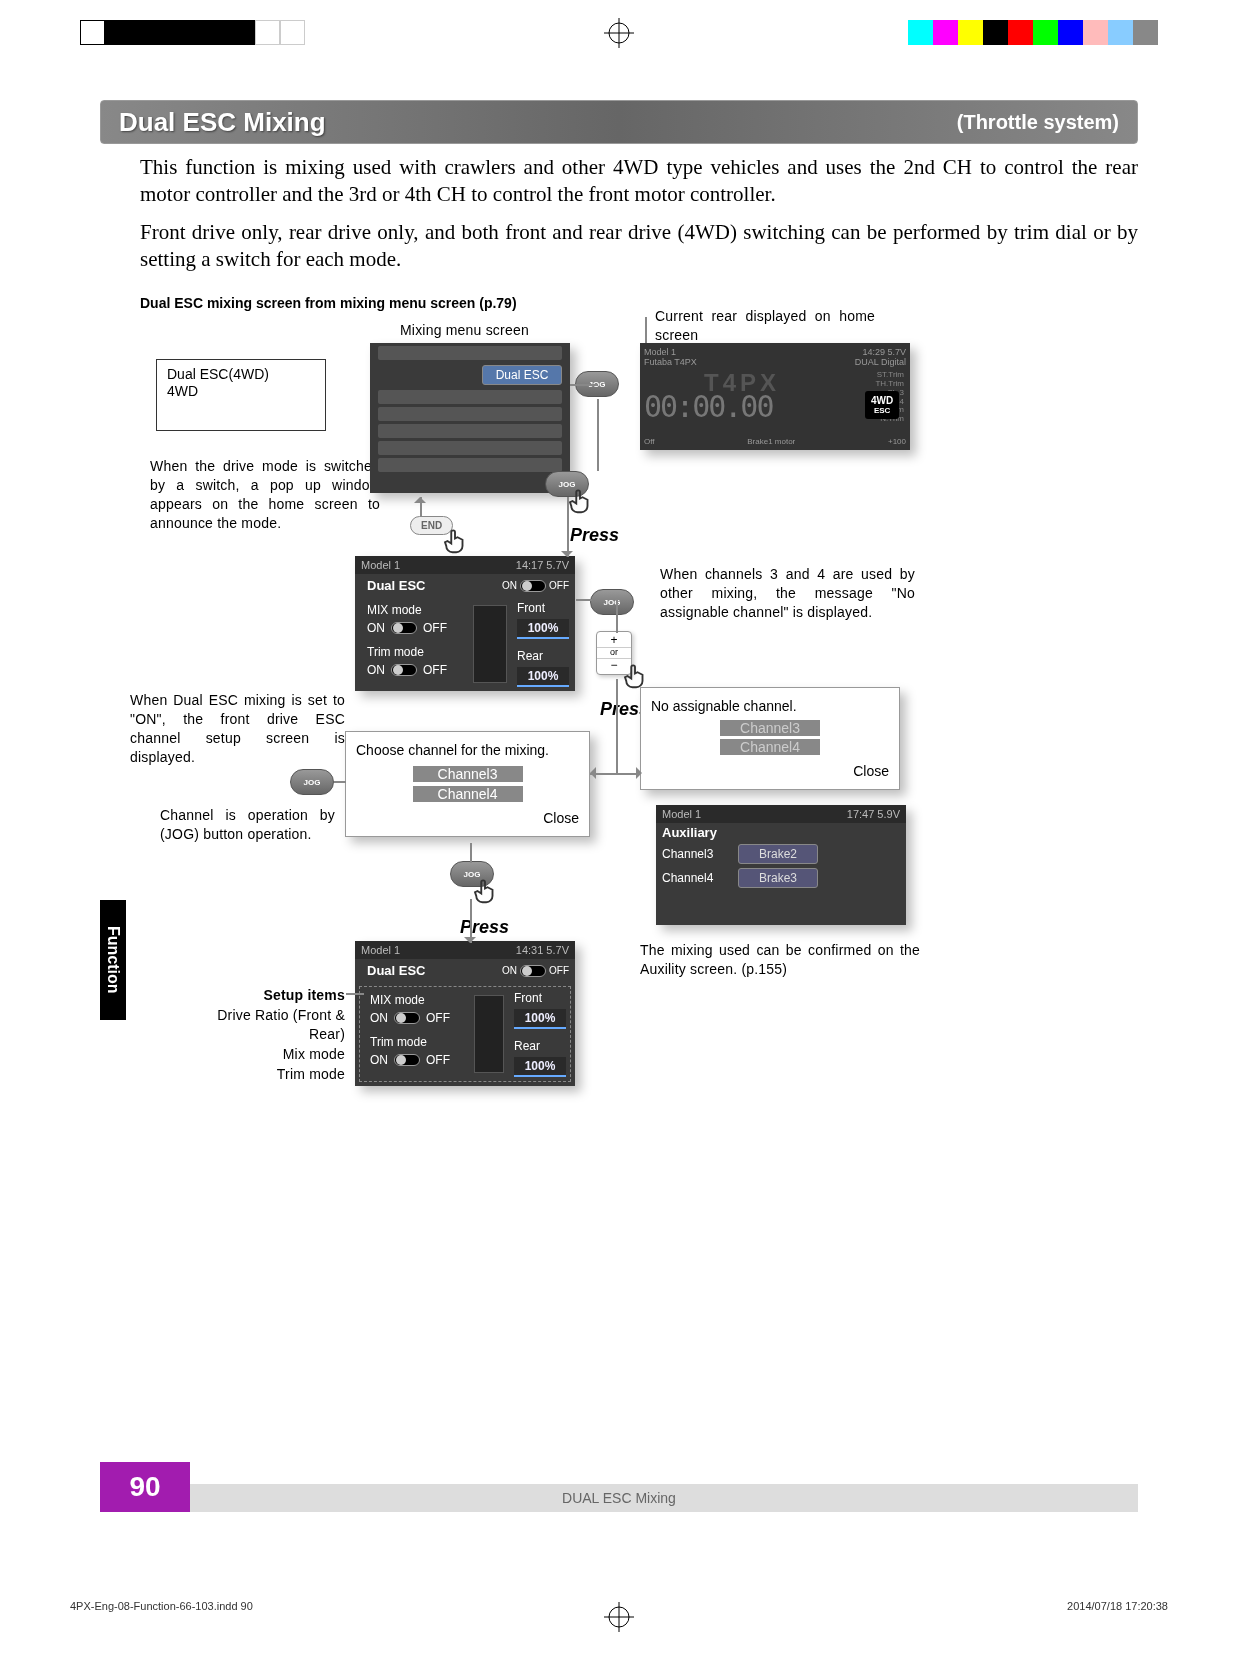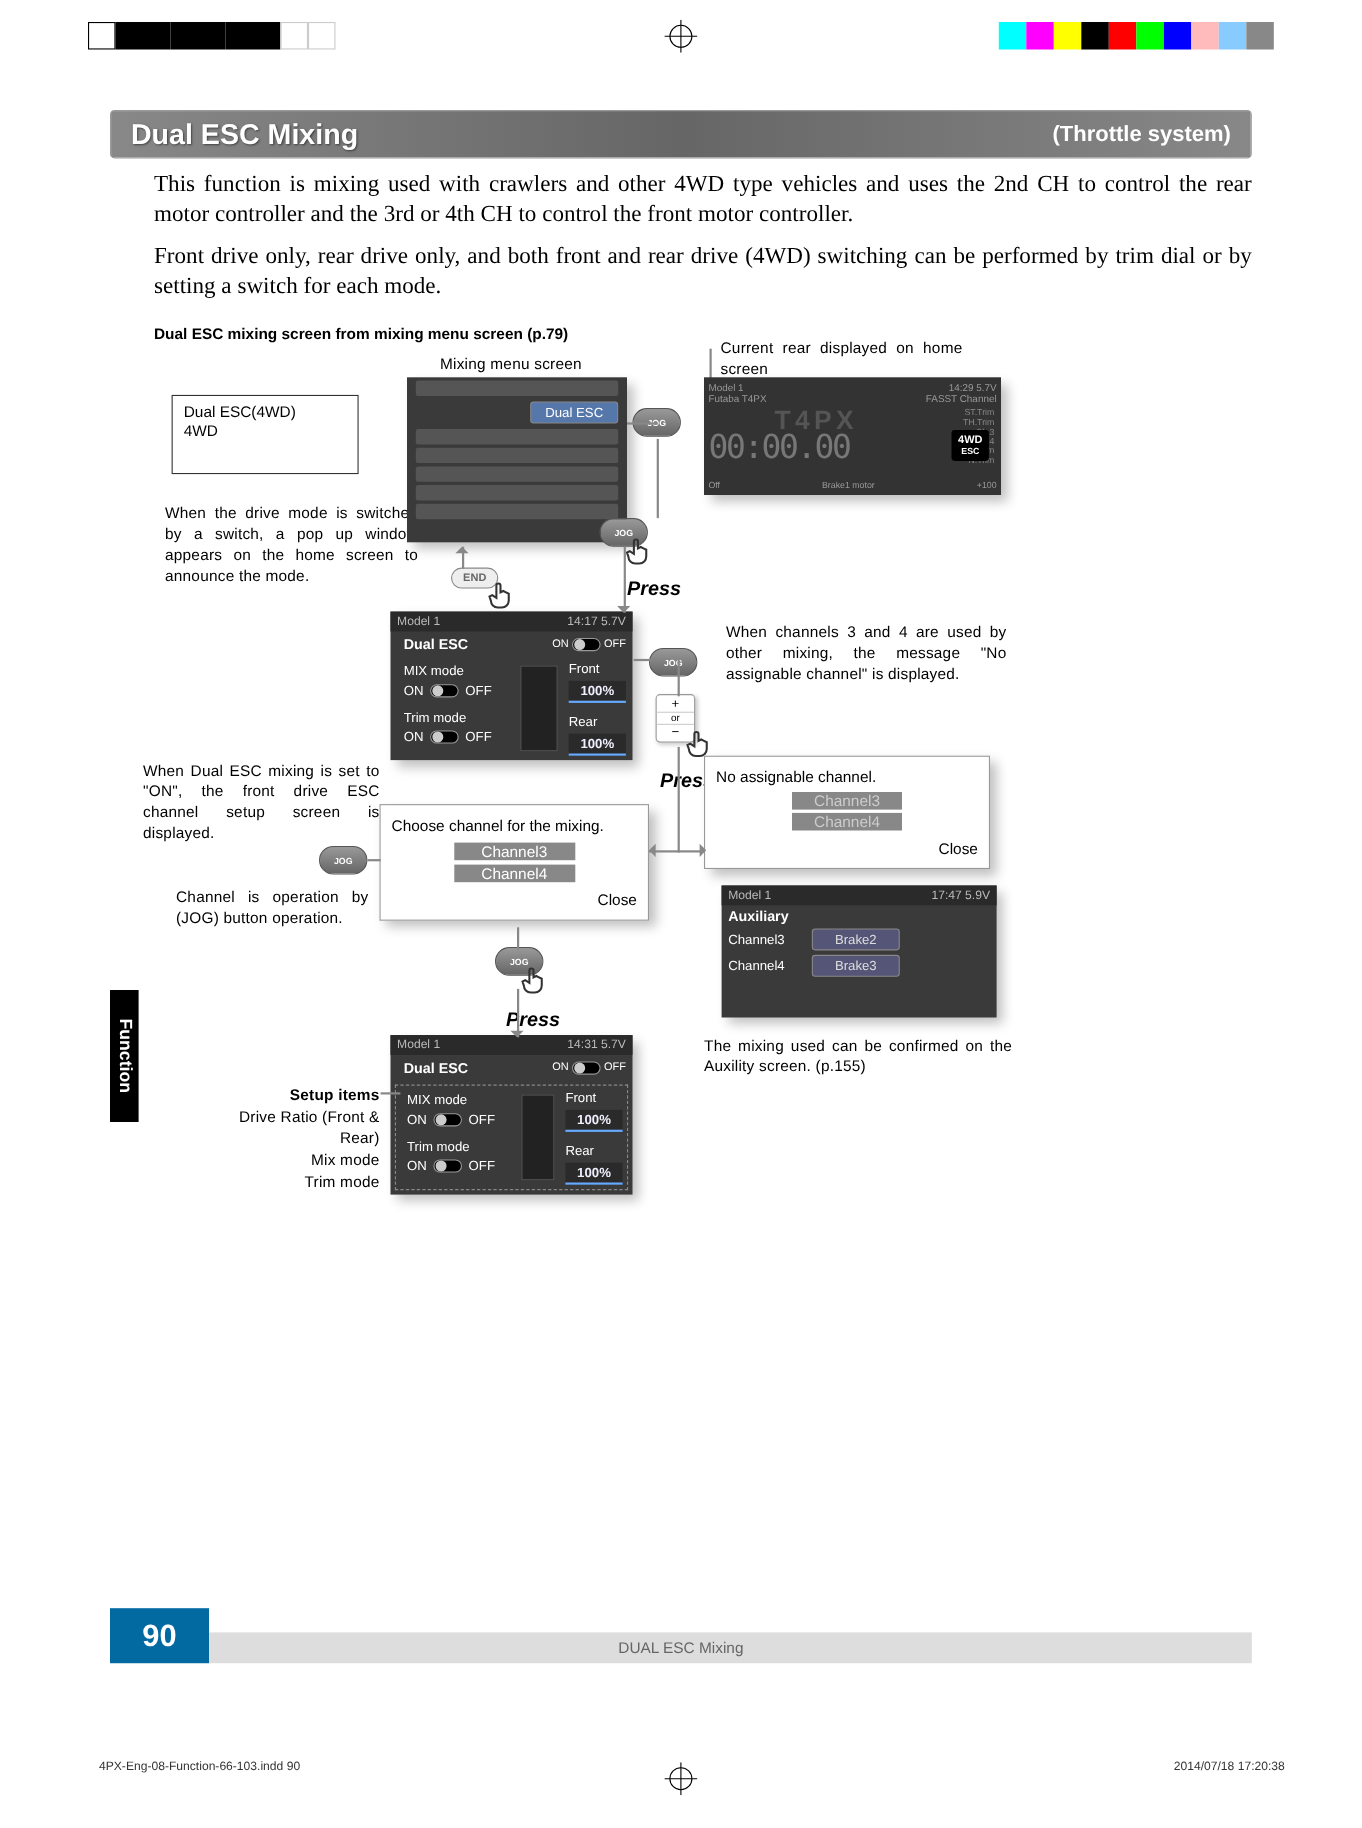--- a/index.html
+++ b/index.html
@@ -63,21 +63,21 @@
 .end-btn { position:absolute; background:#eee; border:1px solid #888; border-radius:10px; padding:3px 10px; font-size:10px; font-weight:bold; color:#666;}
 .plusminus { position:absolute; width:36px; background:#fff; border:1px solid #999; border-radius:4px; font-size:12px; text-align:center; line-height:1.1; padding:2px 0; box-shadow: 2px 2px 4px rgba(0,0,0,.2);}
 
 
 .home { position:absolute; background:#333; color:#999; font-size:9px; padding:4px; box-shadow: 6px 6px 10px rgba(0,0,0,.25); width:270px;}
 .home .big{ font-family:monospace; color:#777; font-size:30px; letter-spacing:-2px;}
 .badge { position:absolute; background:#000; color:#fff; font-size:10px; font-weight:bold; padding:4px 6px; text-align:center; border-radius:3px;}
 
 
 .footer-bar { position: absolute; left: 0; right: 0; bottom: 30px; height: 28px; background: #ddd; color: #666; font-size: 14px; display: flex; align-items: center; justify-content: center; }
-.page-num { position: absolute; left: 0; bottom: 30px; width: 90px; height: 50px; background: #0369a1; color: #fff; font-size: 28px; font-weight: bold; display: flex; align-items: center; justify-content: center; }
+.page-num { position: absolute; left: 0; bottom: 30px; width: 90px; height: 50px; background: #a21caf; color: #fff; font-size: 28px; font-weight: bold; display: flex; align-items: center; justify-content: center; }
 .side-tab { position: absolute; left: 0; top: 800px; width: 26px; height: 120px; background: #000; color:#fff; writing-mode: vertical-rl; display:flex; align-items:center; justify-content:center; font-size:16px; font-weight:bold; }
 .meta { position:absolute; bottom: 50px; font-size: 11px; color:#333;}
 .line-h { position:absolute; height:2px; background:#888;}
 .line-v { position:absolute; width:2px; background:#888;}
 .arrow{position:absolute;width:0;height:0;border:6px solid transparent;}
 </style>
 </head>
 <body>
 
 <div class="colorbar-left">
@@ -154,21 +154,21 @@
         <div class="thin"></div>
     </div>
 
     <div class="home" style="top:22px;left:540px;">
       <div style="display:flex;justify-content:space-between;">
           <span>Model 1</span>
           <span>14:29 5.7V</span>
         </div>
       <div style="display:flex;justify-content:space-between;">
           <span>Futaba T4PX</span>
-          <span>FASST Channel</span>
+          <span>DUAL Digital</span>
         </div>
       <div style="position:relative;height:70px;">
         <span style="position:absolute;color:#555;font-size:24px;font-weight:bold;left:60px;top:2px;letter-spacing:4px;">T4PX</span>
         <span class="big" style="position:absolute;left:0;top:22px;">00:00.00</span>
         <div style="position:absolute;right:2px;top:4px;font-size:8px;line-height:1.1;text-align:right;color:#888;">
           <div>ST.Trim</div>
             <div>TH.Trim</div>
             <div>Ch.3</div>
           <div>Ch.4</div>
             <div>T.Trim</div>
@@ -379,14 +379,14 @@
 
   </div>
 
   <div class="side-tab">Function</div>
 
   <div class="footer-bar">DUAL ESC Mixing</div>
   <div class="page-num">90</div>
 
 </div>
 
-<div class="meta" style="left:70px;margin-left:20px;">4PX-Eng-08-Function-66-103.indd   90</div>
+<div class="meta" style="left:70px;">4PX-Eng-08-Function-66-103.indd   90</div>
 <div class="meta" style="right:70px;">2014/07/18   17:20:38</div>
 
 </body></html>

